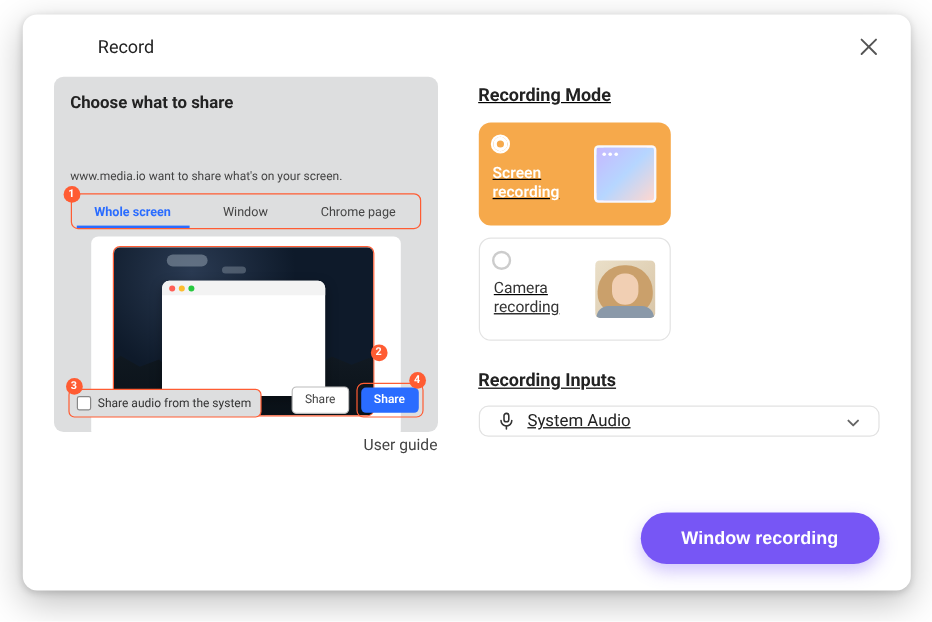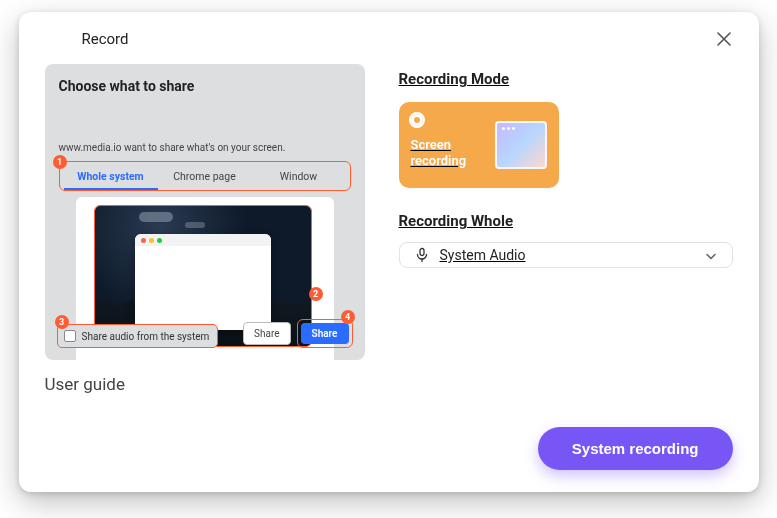--- a/index.html
+++ b/index.html
@@ -229,24 +229,24 @@
   .btn-primary-small {
     font-size: 10px;
     padding: 5px 11px;
     border-radius: 4px;
     border: none;
     background: #2a6cff;
     color: #fff;
     font-weight: 600;
   }
   .guide-caption {
-    text-align: left;
-    font-size: 17px;
+    text-align: right;
+    font-size: 13px;
     color: #444;
-    margin-top: 14px;
+    margin-top: 4px;
   }
   
   .right {
     flex: 1;
     padding-top: 6px;
     text-decoration: underline;
   }
   .sec-title {
     font-size: 15px;
     font-weight: 700;
@@ -390,23 +390,23 @@
   <div class="content">
 
     <div class="guide">
       <div class="guide-box">
         <div class="share-title">Choose what to share</div>
         <div class="share-sub">www.media.io want to share what's on your screen.</div>
 
         <div class="tab-row-outline">
           <div class="badge">1</div>
           <div class="tab-row">
-            <div class="tab active">Whole system</div>
+            <div class="tab active">Whole screen</div>
+            <div class="tab">Window</div>
             <div class="tab">Chrome page</div>
-            <div class="tab">Window</div>
           </div>
         </div>
 
         <div class="preview-stage">
           <div class="preview-outline-outer" style="position:relative;">
             <div class="preview-outline">
               <div class="wallpaper">
                 <div class="clouds"></div>
                   <div class="clouds2"></div>
                 <div class="water"></div>
@@ -454,35 +454,50 @@
                 <span></span>
                 <span></span>
                 <span></span>
               </div>
             <div class="corner c-tl"></div>
               <div class="corner c-tr"></div>
             <div class="corner c-bl"></div>
               <div class="corner c-br"></div>
           </div>
         </div>
+        <div class="mode-card camera">
+          <div class="radio unsel"></div>
+          <div class="mode-label">Camera recording</div>
+          <div class="mode-thumb thumb-cam">
+            <div class="person">
+              <div class="hair"></div>
+                <div class="face"></div>
+                <div class="shirt"></div>
+            </div>
+            <div class="corner c-tl"></div>
+              <div class="corner c-tr"></div>
+            <div class="corner c-bl"></div>
+              <div class="corner c-br"></div>
+          </div>
+        </div>
       </div>
 
-      <div class="sec-title rec-inputs-title">Recording Whole</div>
+      <div class="sec-title rec-inputs-title">Recording Inputs</div>
       <div class="input-select">
         <span class="mic-icon">
           <svg width="16" height="16" viewBox="0 0 16 16">
             <rect x="6" y="1.5" width="4" height="7" rx="2" fill="none" stroke="#333" stroke-width="1.3"></rect>
             <path d="M3.5 7.5a4.5 4.5 0 0 0 9 0" fill="none" stroke="#333" stroke-width="1.3" stroke-linecap="round"></path>
             <line x1="8" y1="12" x2="8" y2="14.5" stroke="#333" stroke-width="1.3" stroke-linecap="round"></line>
           </svg>
         </span>
         <span class="input-label">System Audio</span>
         <span class="chevron">
           <svg width="14" height="14" viewBox="0 0 14 14">
             <path d="M3 5.5 L7 9.5 L11 5.5" fill="none" stroke="#666" stroke-width="1.6" stroke-linecap="round" stroke-linejoin="round"></path>
           </svg>
         </span>
       </div>
     </div>
   </div>
 
-  <button class="start-btn">System recording</button>
+  <button class="start-btn">Window recording</button>
 </div>
 
 </body></html>

